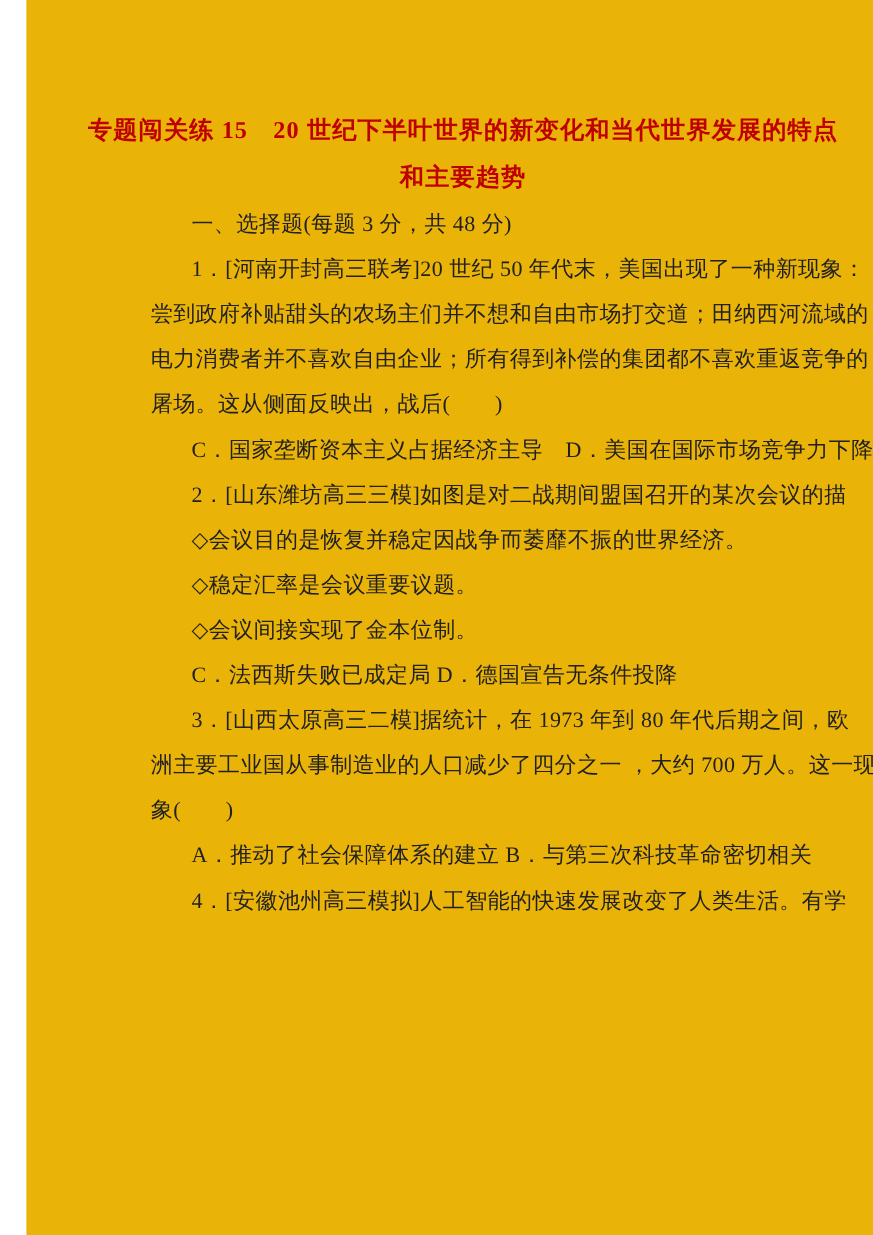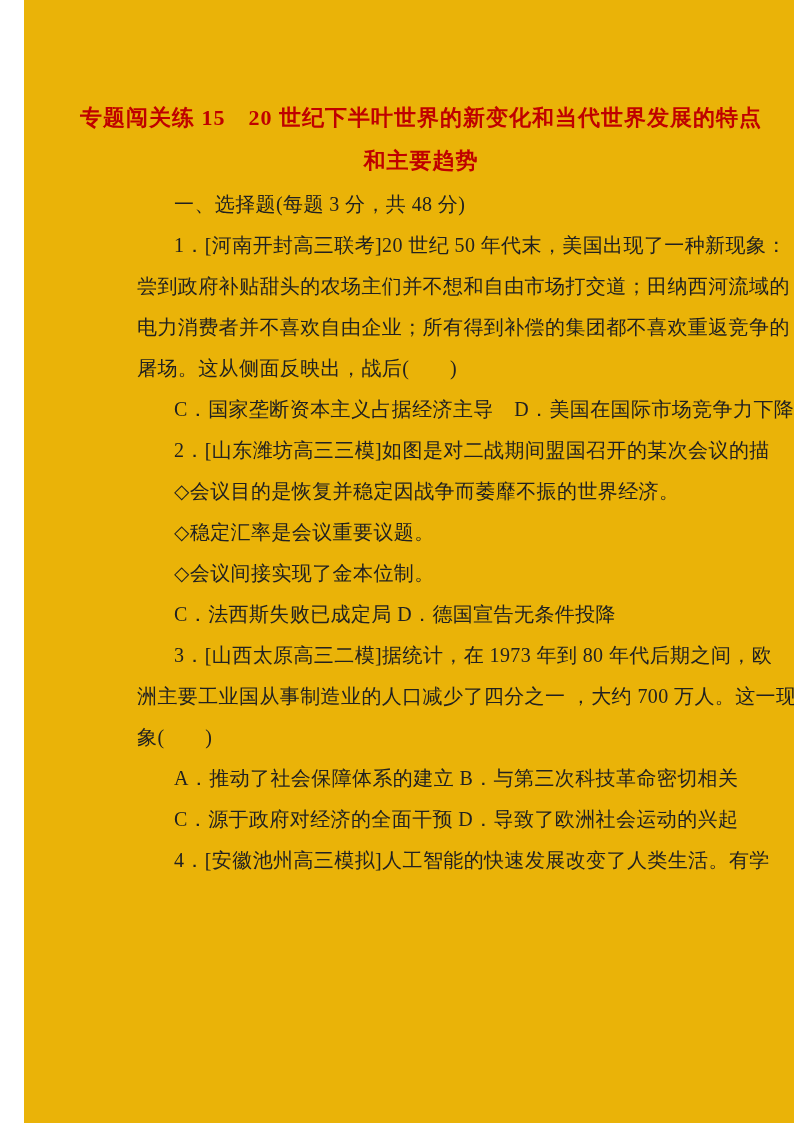--- a/index.html
+++ b/index.html
@@ -69,18 +69,17 @@
     <p class="line indent">2．[山东潍坊高三三模]如图是对二战期间盟国召开的某次会议的描</p>
     <p class="line indent">◇会议目的是恢复并稳定因战争而萎靡不振的世界经济。</p>
     <p class="line indent">◇稳定汇率是会议重要议题。</p>
     <p class="line indent">◇会议间接实现了金本位制。</p>
     <p class="line indent">C．法西斯失败已成定局 D．德国宣告无条件投降</p>
 
     <p class="line indent">3．[山西太原高三二模]据统计，在 1973 年到 80 年代后期之间，欧</p>
     <p class="line">洲主要工业国从事制造业的人口减少了四分之一 ，大约 700 万人。这一现</p>
     <p class="line">象(　　)</p>
     <p class="line indent">A．推动了社会保障体系的建立 B．与第三次科技革命密切相关</p>
-    <p class="line indent">C．源于政府对经济的全面干预 D．导致了欧洲社会运动的兴起</p>
 
     <p class="line indent">4．[安徽池州高三模拟]人工智能的快速发展改变了人类生活。有学</p>
   </div>
 
 </div>
 
 </body></html>

